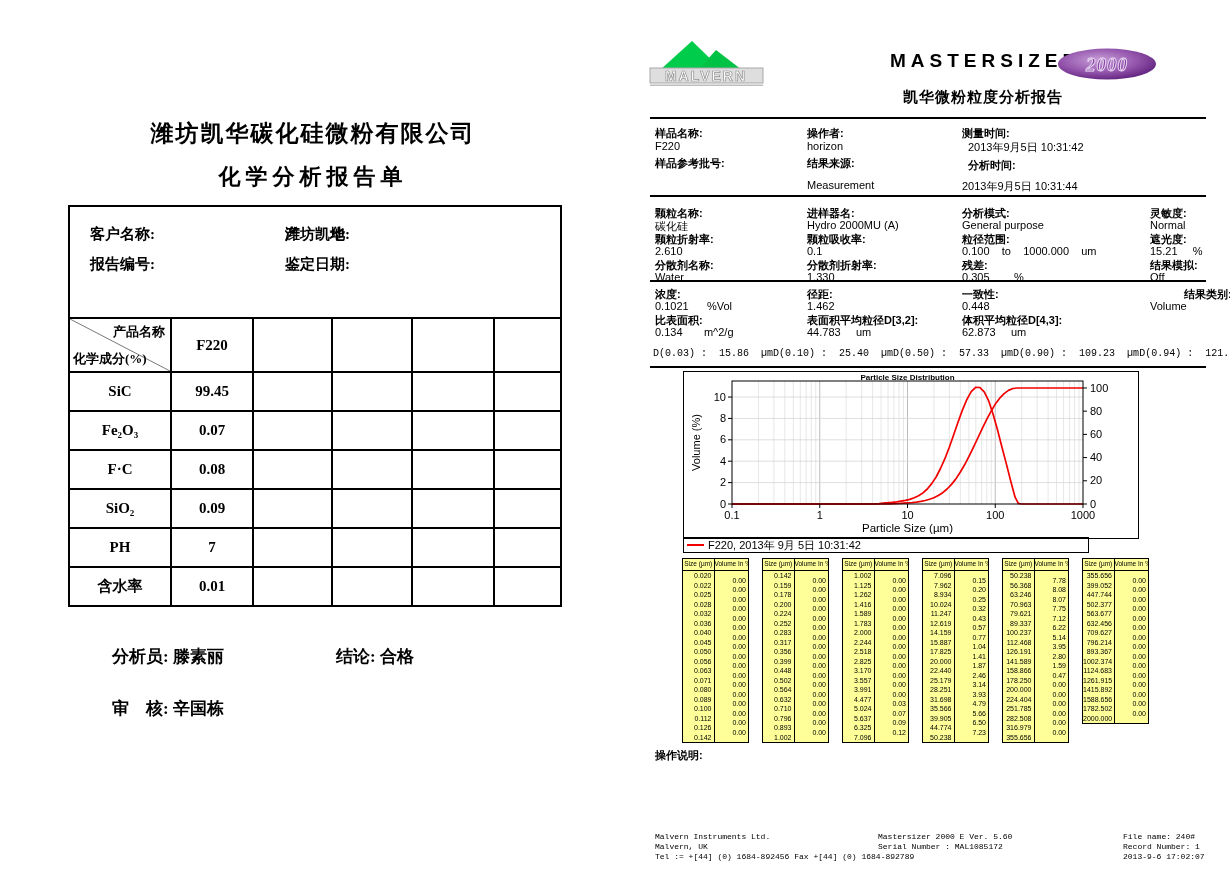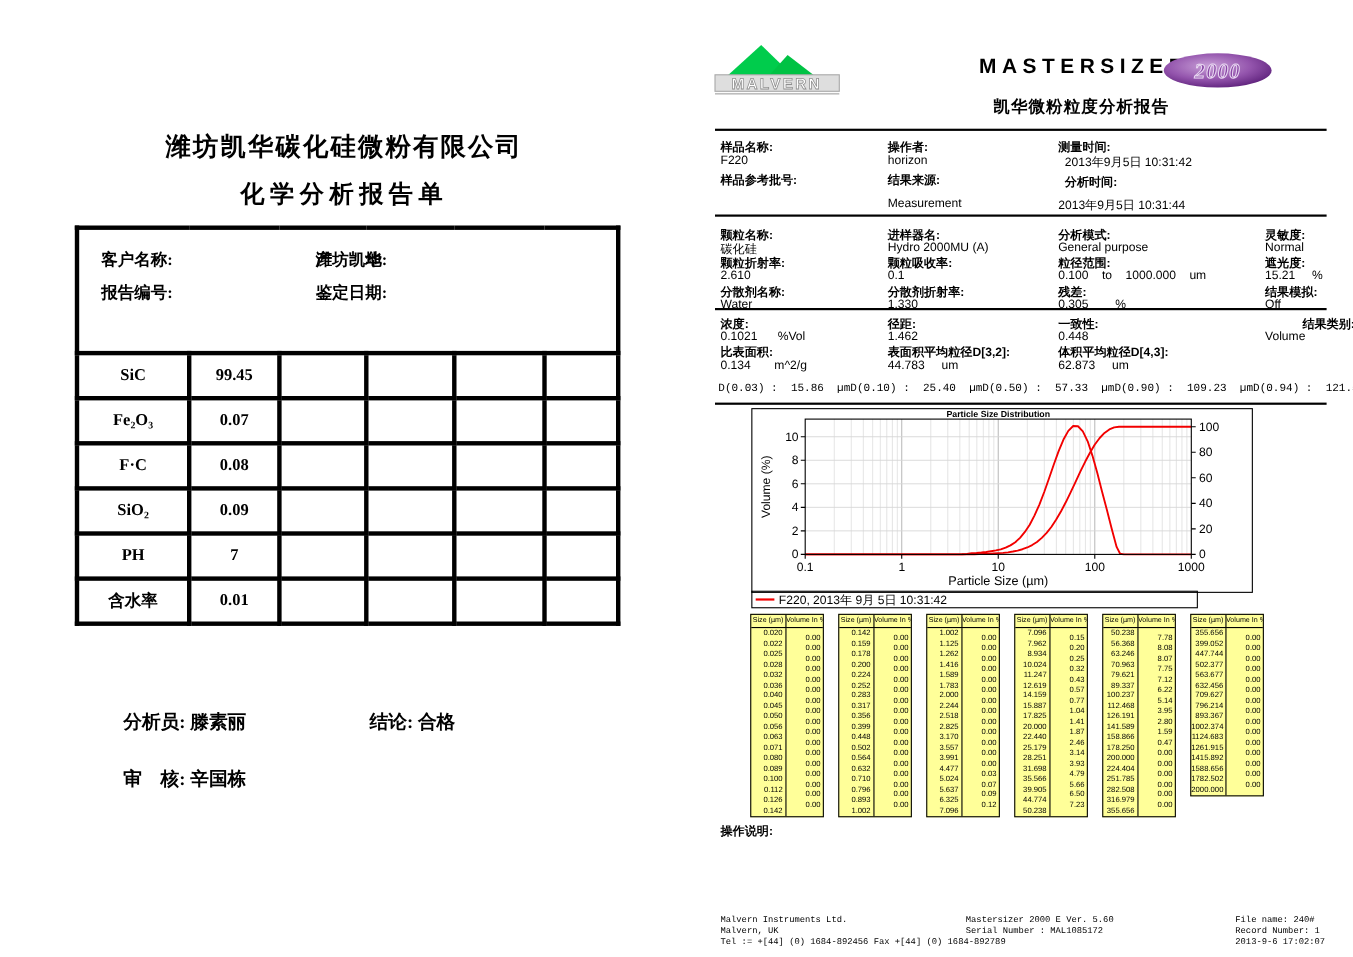--- a/index.html
+++ b/index.html
@@ -1,21 +1,21 @@
 <!DOCTYPE html>
 <html><head>
 <meta charset="utf-8">
 <style>
   html,body{margin:0;padding:0;background:#ffffff;}
   body{width:1230px;height:870px;position:relative;font-family:"Liberation Sans",sans-serif;color:#000;}
   .abs{position:absolute;}
   
   .ld-title{font-family:"Liberation Serif",serif;font-weight:bold;text-align:center;width:500px;}
   .chem-table{border-collapse:collapse;table-layout:fixed;}
-  .chem-table td{border:4px solid #000000;padding:0;font-family:"Liberation Serif",serif;font-weight:bold;font-size:15px;text-align:center;vertical-align:middle;}
+  .chem-table td{border:2px solid #000000;padding:0;font-family:"Liberation Serif",serif;font-weight:bold;font-size:15px;text-align:center;vertical-align:middle;}
   .info-cell{position:relative;height:110px;}
   .info-cell span{position:absolute;white-space:pre;font-size:15px;}
   .diag-cell{position:relative;height:52px;}
   .diag-cell svg{position:absolute;left:0;top:0;width:100%;height:100%;}
   .diag-top{position:absolute;top:4px;right:5px;font-size:13px;}
   .diag-bottom{position:absolute;bottom:3px;left:3px;font-size:13px;}
   .chem-row td{height:37px;}
   .sign{font-family:"Liberation Serif",serif;font-weight:bold;font-size:17px;white-space:pre;}
   
   .rule{background:#000;height:2px;}
@@ -56,20 +56,34 @@
       <col style="width:67px">
   </colgroup>
   <tbody>
     <tr>
       <td colspan="6" class="info-cell">
         <span style="left:20px;top:18px;">客户名称:</span>
         <span style="left:215px;top:18px;"><span>产　　地: </span><span>潍坊凯华</span></span>
         <span style="left:20px;top:48px;">报告编号:</span>
         <span style="left:215px;top:48px;">鉴定日期:</span>
       </td>
+    </tr>
+    <tr>
+      <td class="diag-cell">
+        <svg viewBox="0 0 100 52" preserveAspectRatio="none">
+            <line x1="0" y1="0" x2="100" y2="52" stroke="#555" stroke-width="0.8"></line>
+          </svg>
+        <span class="diag-top">产品名称</span>
+        <span class="diag-bottom">化学成分(%)</span>
+      </td>
+      <td>F220</td>
+      <td></td>
+      <td></td>
+      <td></td>
+      <td></td>
     </tr>
   </tbody>
   <tbody id="chem-rows">
       <tr class="chem-row">
         <td>SiC</td>
         <td>99.45</td>
         <td></td>
         <td></td>
         <td></td>
         <td></td>

